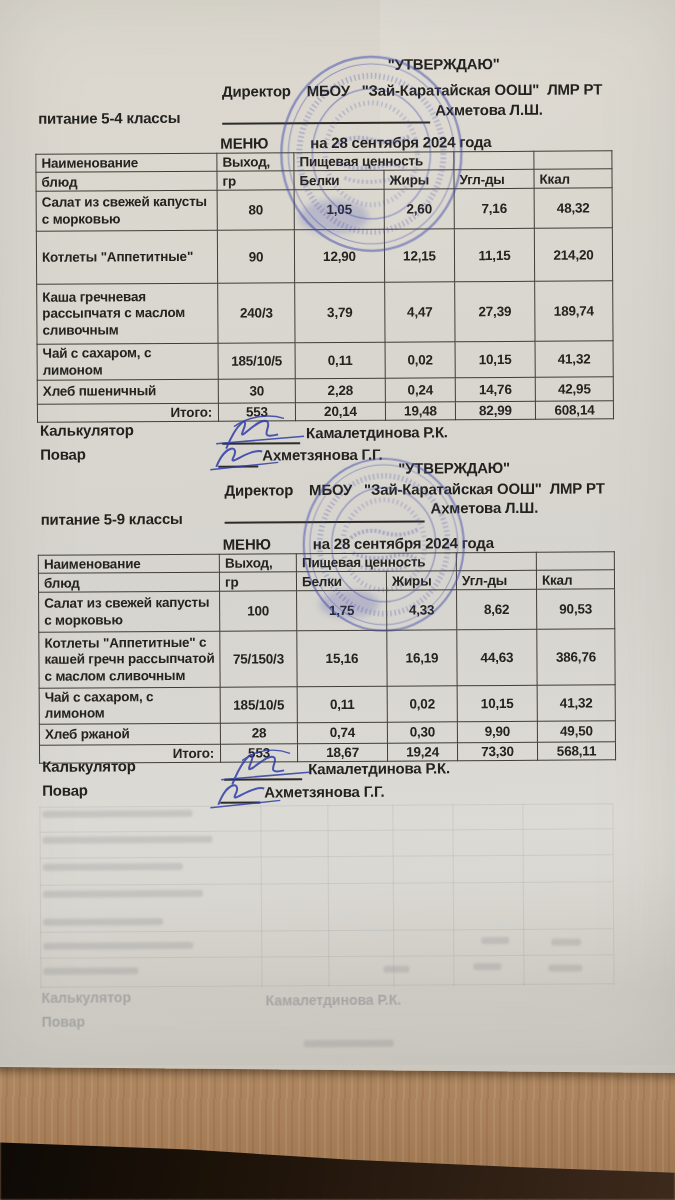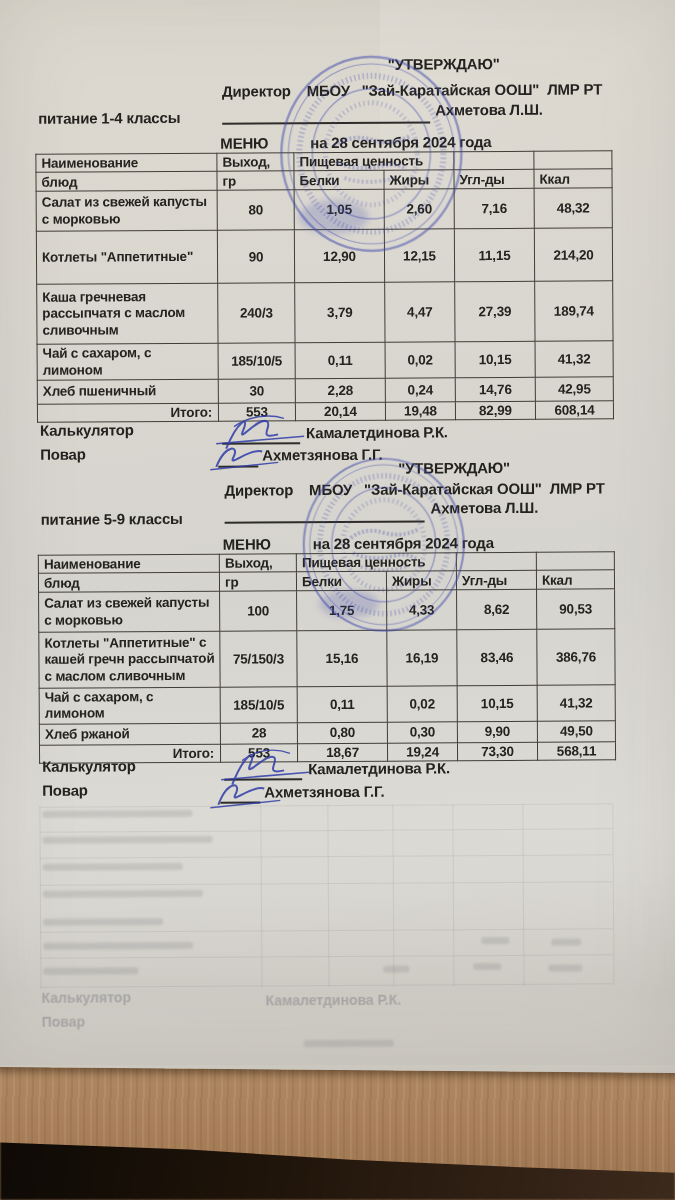--- a/index.html
+++ b/index.html
@@ -57,21 +57,21 @@
   <div class="paper"></div>
   <div class="sheen"></div>
   <div class="shade"></div>
 
   <div class="doc">
 
     <div class="lbl" style="left:390px;top:56px;">"УТВЕРЖДАЮ"</div>
     <div class="lbl pre" style="left:224px;top:82px;">Директор    МБОУ   "Зай-Каратайская ООШ"  ЛМР РТ</div>
     <div class="uline" style="left:224px;top:122px;width:208px;"></div>
     <div class="lbl" style="left:437px;top:102px;">Ахметова Л.Ш.</div>
-    <div class="lbl" style="left:40px;top:108px;">питание 1-4 классы</div>
+    <div class="lbl" style="left:40px;top:108px;">питание 5-4 классы</div>
     <div class="lbl" style="left:222px;top:134px;">МЕНЮ</div>
     <div class="lbl" style="left:312px;top:134px;">на 28 сентября 2024 года</div>
 
     <table class="menu" style="left:37px;top:152px;width:576px;">
       <colgroup>
           <col style="width:181px">
           <col style="width:77px">
           <col style="width:90px">
           <col style="width:70px">
           <col style="width:80px">
@@ -204,35 +204,35 @@
         <td>1,75</td>
         <td>4,33</td>
         <td>8,62</td>
         <td>90,53</td>
       </tr>
       <tr style="height:56px">
         <td class="nm">Котлеты "Аппетитные" с кашей гречн рассыпчатой с маслом сливочным</td>
         <td>75/150/3</td>
         <td>15,16</td>
         <td>16,19</td>
-        <td>83,46</td>
+        <td>44,63</td>
         <td>386,76</td>
       </tr>
       <tr style="height:30px">
         <td class="nm">Чай с сахаром, с лимоном</td>
         <td>185/10/5</td>
         <td>0,11</td>
         <td>0,02</td>
         <td>10,15</td>
         <td>41,32</td>
       </tr>
       <tr style="height:21px">
         <td class="nm">Хлеб ржаной</td>
         <td>28</td>
-        <td>0,80</td>
+        <td>0,74</td>
         <td>0,30</td>
         <td>9,90</td>
         <td>49,50</td>
       </tr>
       <tr style="height:18px">
         <td class="ar">Итого:</td>
         <td>553</td>
         <td>18,67</td>
         <td>19,24</td>
         <td>73,30</td>

